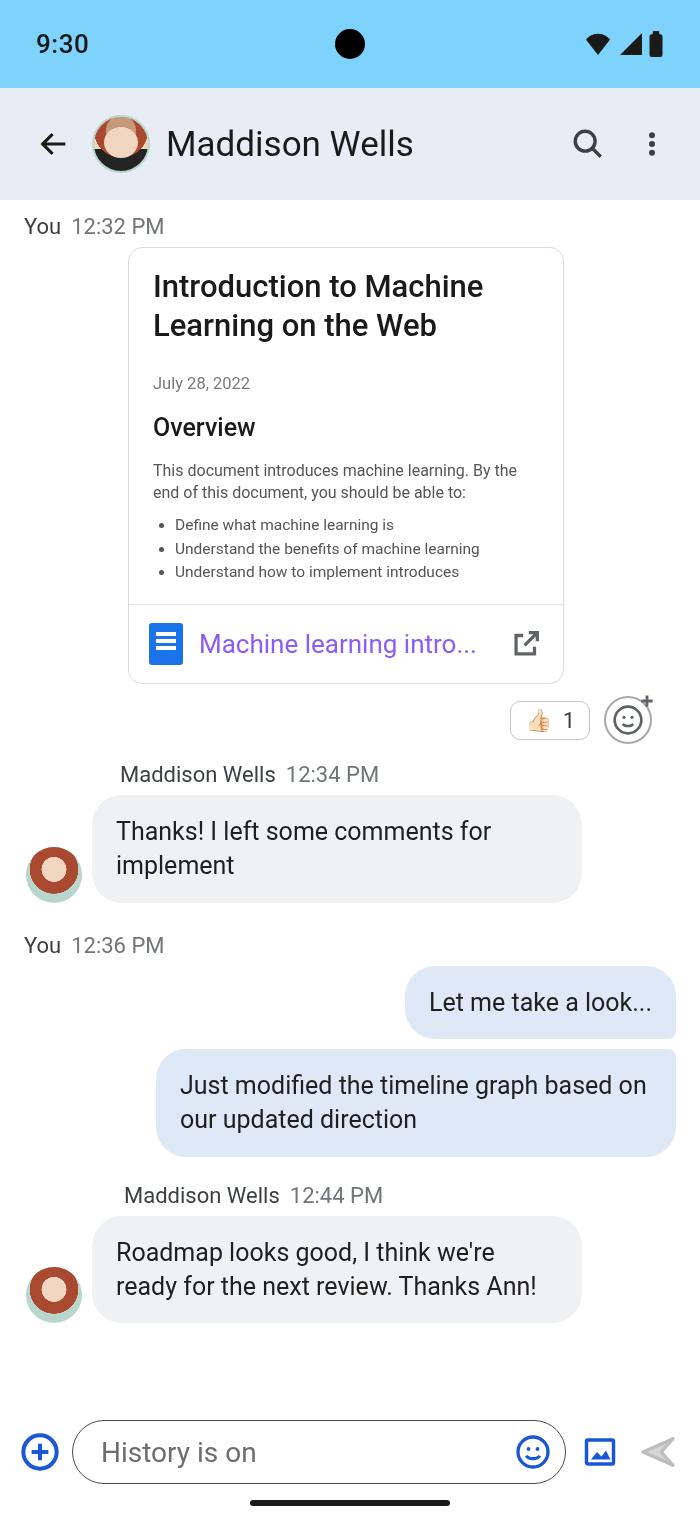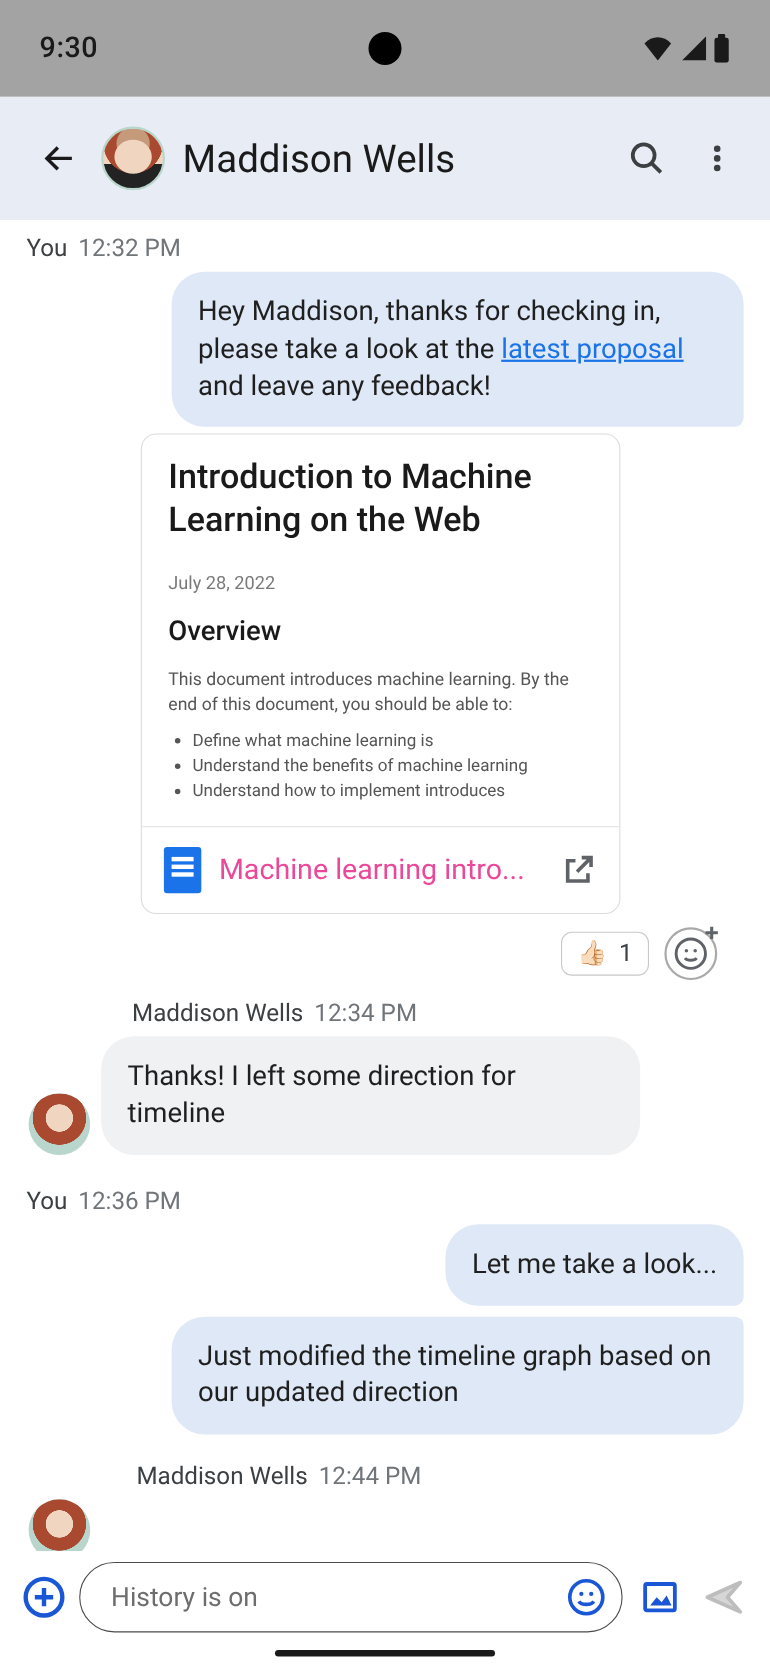--- a/index.html
+++ b/index.html
@@ -5,21 +5,21 @@
   * { box-sizing: border-box; margin: 0; padding: 0; }
   html, body {
     width: 700px;
     height: 1516px;
     font-family: 'Google Sans', Roboto, Arial, sans-serif;
     background: #ffffff;
     overflow: hidden;
   }
   .status-bar {
     height: 88px;
-    background: #a3a3a3;
+    background: #7dd3fc;
     display: flex;
     align-items: center;
     justify-content: space-between;
     padding: 0 36px;
   }
   .status-time {
     font-size: 26px;
     font-weight: 500;
     letter-spacing: 0.5px;
     color: #1a1a1a;
@@ -128,21 +128,21 @@
     padding: 18px 20px;
   }
   .docs-icon {
     width:34px; height:42px; background:#1a73e8; border-radius:3px;
     position:relative; flex-shrink:0;
   }
   .docs-icon::before{
     content:""; position:absolute; left:7px; top:9px; right:7px; height:4px;
     background:#fff; box-shadow: 0 7px 0 #fff, 0 14px 0 #fff;
   }
-  .card-file { flex:1; font-size:26px; color:#ec4899; white-space:nowrap; overflow:hidden; text-overflow:ellipsis; }
+  .card-file { flex:1; font-size:26px; color:#8b5cf6; white-space:nowrap; overflow:hidden; text-overflow:ellipsis; }
   .open-ext { width:34px; height:34px; }
 
   .reactions {
     display:flex; justify-content:flex-end; gap:14px;
     margin: 12px 24px 18px 0;
     align-items:center;
   }
   .reaction-pill {
     border:1px solid #c8c8c8; border-radius:10px;
     padding: 6px 14px; display:flex; align-items:center; gap:10px;
@@ -164,21 +164,21 @@
     display:flex; align-items:center; gap:10px;
     background:#fff;
   }
   .plus-circle {
     width:44px; height:44px; display:flex; align-items:center; justify-content:center; cursor:pointer;
   }
   .compose-input {
     flex:1; height:64px; border:1.5px solid #4b4b4b; border-radius:40px;
     display:flex; align-items:center; padding: 0 14px 0 28px;
   }
-  .compose-input .placeholder { flex:1; color:#6d6d6d; font-size:24px; }
+  .compose-input .placeholder { flex:1; color:#6d6d6d; font-size:28px; }
   .image-btn, .send-btn { width:48px; height:48px; display:flex; align-items:center; justify-content:center; cursor:pointer; }
 
   .nav-handle {
     position:absolute; bottom:10px; left:50%; transform:translateX(-50%);
     width:200px; height:6px; background:#1a1a1a; border-radius:4px;
   }
 </style>
 </head>
 <body>
 
@@ -225,25 +225,20 @@
   </div>
 </div>
 
 <div class="chat">
 
   <div class="meta-row">
     <span class="sender">You</span>
     <span class="time">12:32 PM</span>
   </div>
 
-  <div class="row right">
-    <div class="bubble out first">
-      <span>Hey Maddison, thanks for checking in, please take a look at the </span><a href="#">latest proposal</a><span> and leave any feedback!</span>
-    </div>
-  </div>
 
   <div class="card">
     <div class="card-body">
       <div class="card-title">Introduction to Machine Learning on the Web</div>
       <div class="card-date">July 28, 2022</div>
       <div class="card-h2">Overview</div>
       <div class="card-p">This document introduces machine learning. By the end of this document, you should be able to:</div>
       <ul class="card-list">
         <li>Define what machine learning is</li>
         <li>Understand the benefits of machine learning</li>
@@ -278,21 +273,21 @@
   </div>
 
   <div class="block">
     <div class="meta-row left">
       <span class="sender">Maddison Wells</span>
       <span class="time">12:34 PM</span>
     </div>
     <div class="row left">
       <div class="avatar-sm"></div>
       <div class="bubble in single">
-        <span>Thanks! I left some direction for timeline</span>
+        <span>Thanks! I left some comments for implement</span>
       </div>
     </div>
   </div>
 
   <div class="block" style="margin-top:30px">
     <div class="meta-row">
       <span class="sender">You</span>
       <span class="time">12:36 PM</span>
     </div>
     <div class="row right">
@@ -307,20 +302,23 @@
     </div>
   </div>
 
   <div class="block" style="margin-top:26px">
     <div class="meta-row left" style="margin-left:100px">
       <span class="sender">Maddison Wells</span>
       <span class="time">12:44 PM</span>
     </div>
     <div class="row left">
       <div class="avatar-sm"></div>
+      <div class="bubble in" style="border-radius:30px; max-width:490px">
+        <span>Roadmap looks good, I think we're ready for the next review. Thanks Ann!</span>
+      </div>
     </div>
   </div>
 
 </div>
 
 <div class="composer">
   <div class="plus-circle">
     <svg width="40" height="40" viewBox="0 0 24 24" fill="none" stroke="#1a57d6" stroke-width="2.4">
         <circle cx="12" cy="12" r="10"></circle>
         <path d="M12 7 V17 M7 12 H17"></path>

